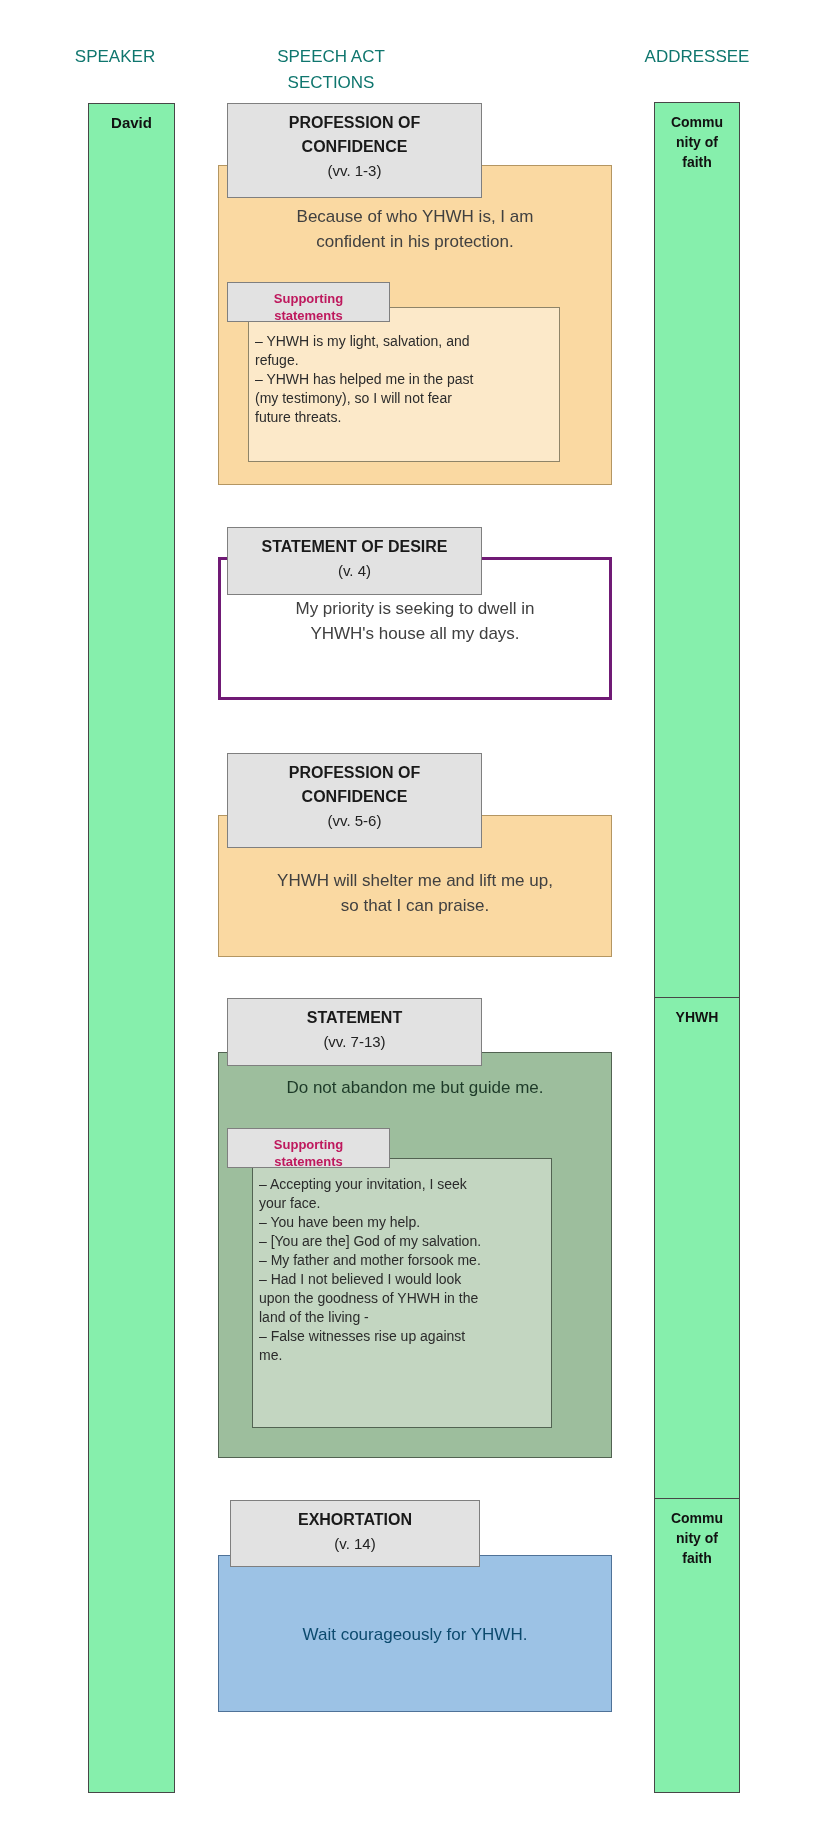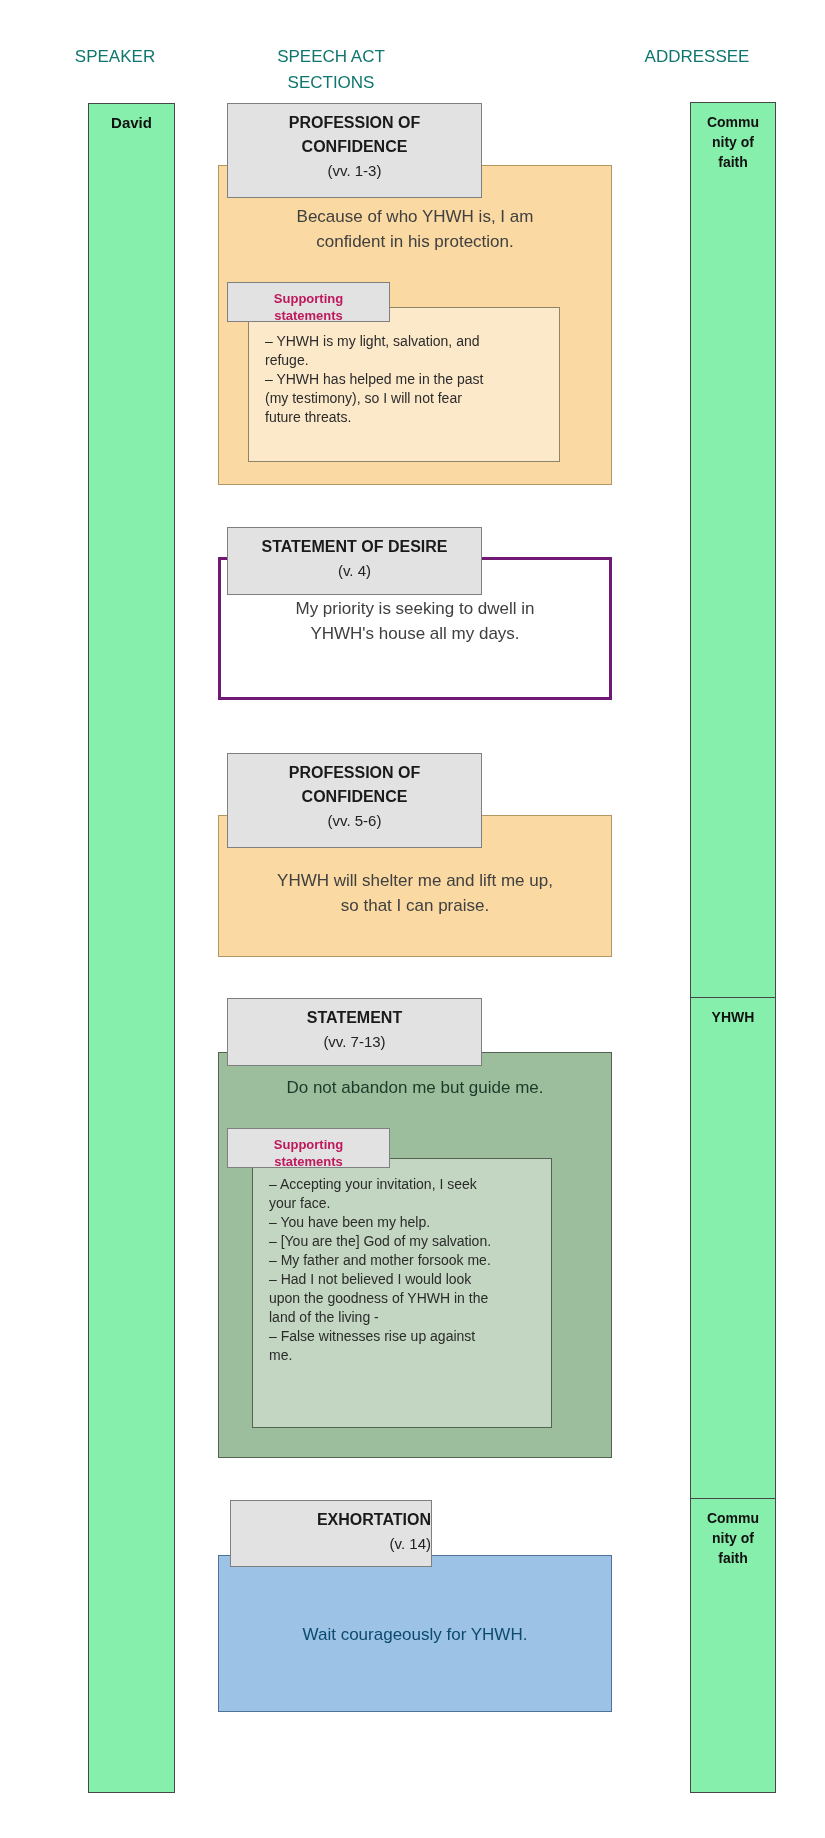--- a/index.html
+++ b/index.html
@@ -43,38 +43,38 @@
   .sec-verse{font-size:15px;line-height:23px;color:#222;}
   
   .sup-label{
     position:absolute;box-sizing:border-box;border:1px solid #7f7f7f;
     text-align:center;font-weight:bold;font-size:13px;line-height:17px;
     padding-top:7px;color:#be185d;
   }
   .inner-box{position:absolute;box-sizing:border-box;}
   .inner-orange{border:1px solid #8e8468;}
   .inner-green{border:1px solid #526352;}
-  .bullets{padding:24px 10px 6px 16px;}
+  .bullets{padding:24px 10px 6px 6px;}
   .bullets.tight{padding-top:16px;}
   .bullet-item{font-size:14px;line-height:19px;color:#2b2b2b;width:232px;}
 </style>
 </head>
 <body>
 
 <div class="canvas">
 
   <div class="col-header" style="left:60px;width:110px;">SPEAKER</div>
   <div class="col-header" style="left:236px;width:190px;">SPEECH ACT SECTIONS</div>
   <div class="col-header" style="left:642px;width:110px;">ADDRESSEE</div>
 
   <div class="tall-col" style="left:88px;top:103px;width:87px;height:1690px;">
     <div class="col-label speaker-label">David</div>
   </div>
 
-  <div class="tall-col" style="left:690px;top:102px;width:86px;height:1691px;">
+  <div class="tall-col" style="left:654px;top:102px;width:86px;height:1691px;">
     <div class="addr-seg" style="top:0;height:894px;">
       <div class="col-label pre">Commu
 nity of
 faith</div>
     </div>
     <div class="addr-seg divided" style="top:894px;height:501px;">
       <div class="col-label pre">YHWH</div>
     </div>
     <div class="addr-seg divided" style="top:1395px;height:296px;">
       <div class="col-label pre">Commu
@@ -133,18 +133,18 @@
   <div class="sup-label pre" style="left: 227px; top: 1128px; width: 163px; height: 40px; background-color: rgb(226, 226, 226);">Supporting
 statements</div>
   <div class="sec-header" style="left: 227px; top: 998px; width: 255px; height: 68px; background-color: rgb(226, 226, 226);">
     <div class="sec-title pre">STATEMENT</div>
     <div class="sec-verse">(vv. 7-13)</div>
   </div>
 
   <div class="content-box box-blue" style="left: 218px; top: 1555px; width: 394px; height: 157px; background-color: rgb(156, 194, 229);">
     <div class="statement blue-text" style="padding:66px 40px 0;">Wait courageously for YHWH.</div>
   </div>
-  <div class="sec-header" style="left: 230px; top: 1500px; width: 202px; height: 67px; background-color: rgb(226, 226, 226); text-align: right;">
+  <div class="sec-header" style="left: 230px; top: 1500px; width: 250px; height: 67px; background-color: rgb(226, 226, 226);">
     <div class="sec-title pre">EXHORTATION</div>
     <div class="sec-verse">(v. 14)</div>
   </div>
 
 </div>
 
 </body></html>

